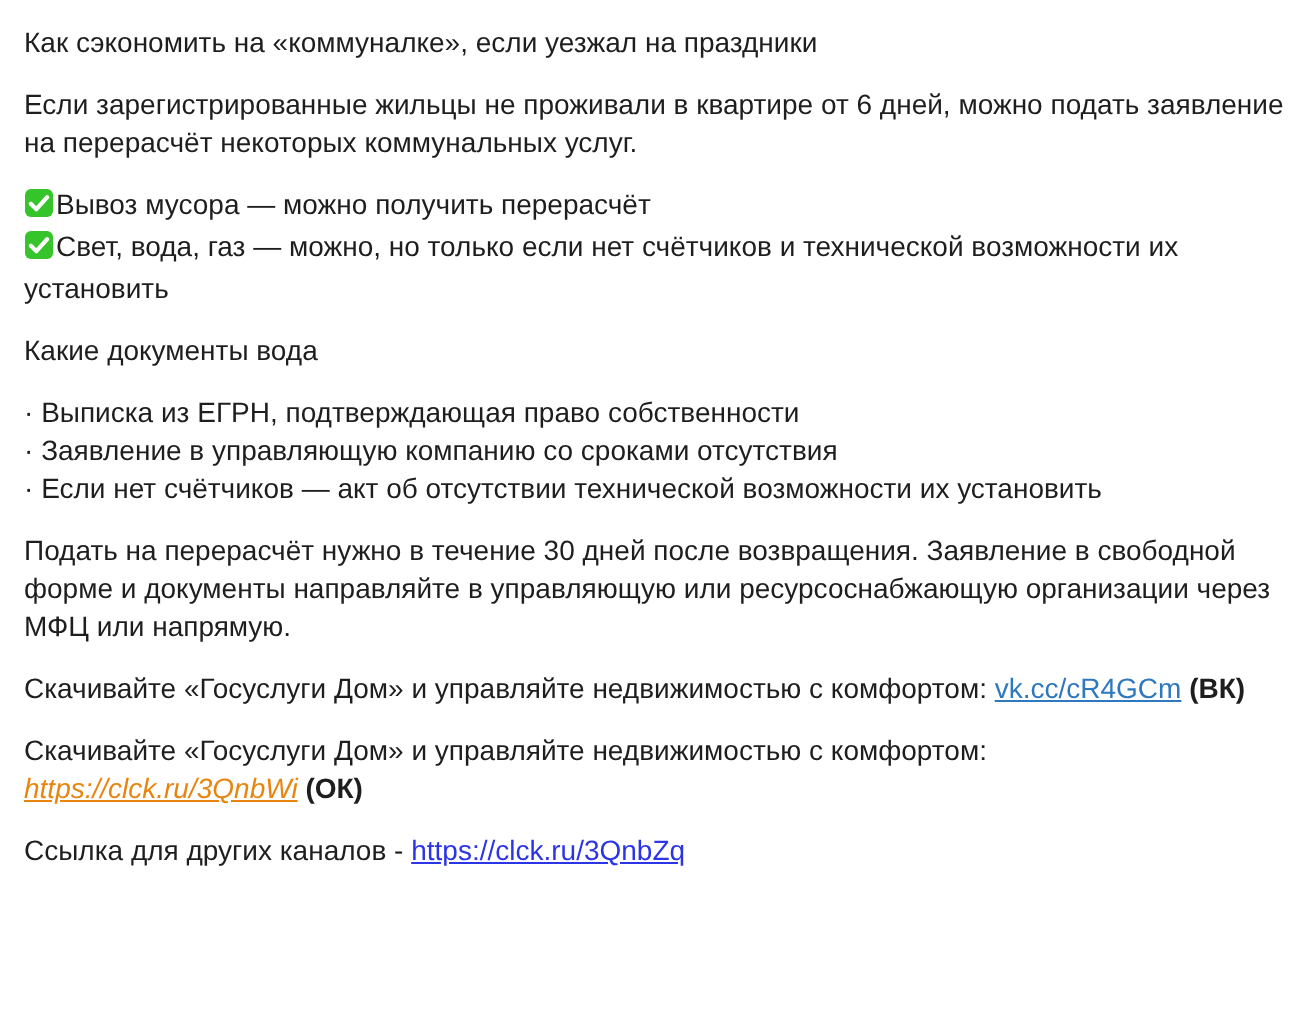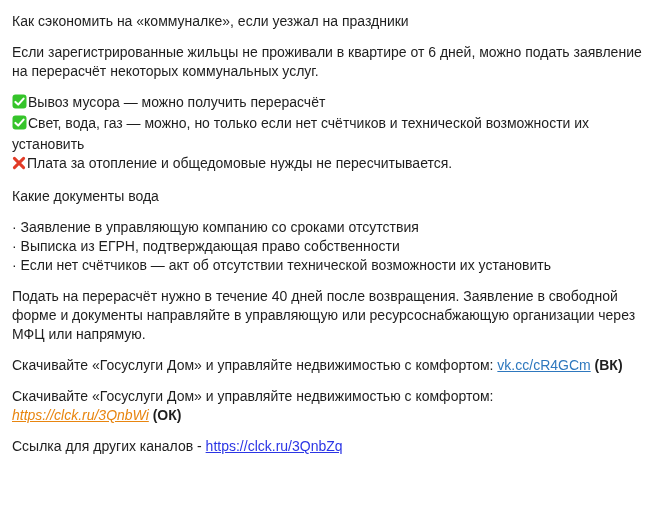--- a/index.html
+++ b/index.html
@@ -38,32 +38,29 @@
 
 <div class="block">
   <div><span class="icon"><svg width="15" height="15" viewBox="0 0 15 15">
           <rect x="0.5" y="0.5" width="14" height="14" rx="3" fill="var(--check-green, #35c42a)"></rect>
           <path d="M3.4 7.9 L6.2 10.6 L11.6 4.6" stroke="#ffffff" stroke-width="2.1" fill="none" stroke-linecap="round" stroke-linejoin="round"></path>
         </svg></span><span>Вывоз мусора — можно получить перерасчёт</span></div>
   <div><span class="icon"><svg width="15" height="15" viewBox="0 0 15 15">
           <rect x="0.5" y="0.5" width="14" height="14" rx="3" fill="var(--check-green, #35c42a)"></rect>
           <path d="M3.4 7.9 L6.2 10.6 L11.6 4.6" stroke="#ffffff" stroke-width="2.1" fill="none" stroke-linecap="round" stroke-linejoin="round"></path>
         </svg></span><span>Свет, вода, газ — можно, но только если нет счётчиков и технической возможности их установить</span></div>
-  <div><span class="icon"><svg width="14" height="14" viewBox="0 0 14 14">
-          <path d="M2.4 2.4 L11.6 11.6 M11.6 2.4 L2.4 11.6" stroke="var(--cross-red, #e23b27)" stroke-width="3" stroke-linecap="round"></path>
-        </svg></span><span>Плата за отопление и общедомовые нужды не пересчитывается.</span></div>
 </div>
 
 <div class="block">Какие документы вода</div>
 
 <div class="block">
+  <div><span class="bullet">·</span> <span>Выписка из ЕГРН, подтверждающая право собственности</span></div>
   <div><span class="bullet">·</span> <span>Заявление в управляющую компанию со сроками отсутствия</span></div>
-  <div><span class="bullet">·</span> <span>Выписка из ЕГРН, подтверждающая право собственности</span></div>
   <div><span class="bullet">·</span> <span>Если нет счётчиков — акт об отсутствии технической возможности их установить</span></div>
 </div>
 
-<div class="block">Подать на перерасчёт нужно в течение 40 дней после возвращения. Заявление в свободной форме и документы направляйте в управляющую или ресурсоснабжающую организации через МФЦ или напрямую.</div>
+<div class="block">Подать на перерасчёт нужно в течение 30 дней после возвращения. Заявление в свободной форме и документы направляйте в управляющую или ресурсоснабжающую организации через МФЦ или напрямую.</div>
 
 <div class="block"><span>Скачивайте «Госуслуги Дом» и управляйте недвижимостью с комфортом:</span> <a class="link-blue">vk.cc/cR4GCm</a> <span class="bold">(ВК)</span></div>
 
 <div class="block"><span>Скачивайте «Госуслуги Дом» и управляйте недвижимостью с комфортом:</span><br><a class="link-orange">https://clck.ru/3QnbWi</a> <span class="bold">(ОК)</span></div>
 
 <div class="block"><span>Ссылка для других каналов -</span> <a class="link-bright-blue">https://clck.ru/3QnbZq</a></div>
 
 </body></html>

